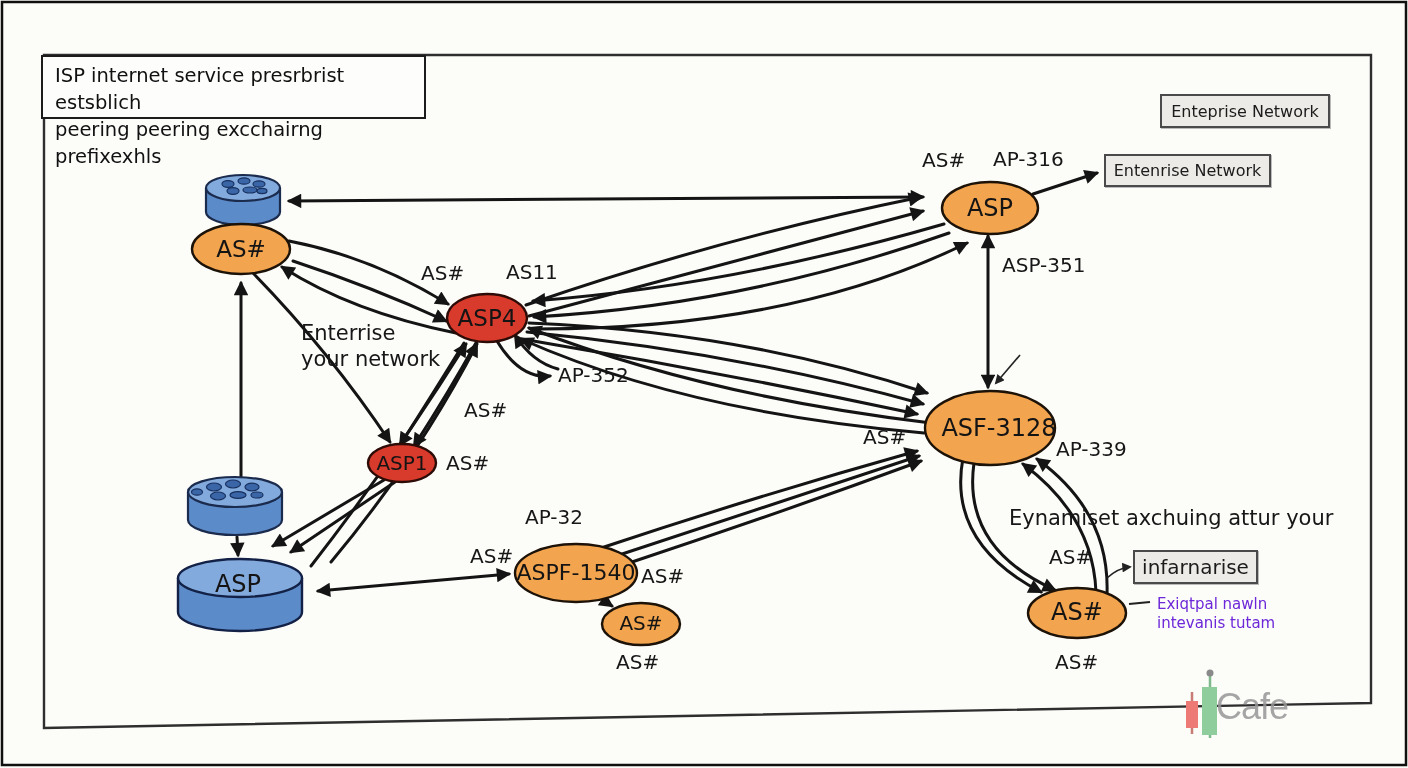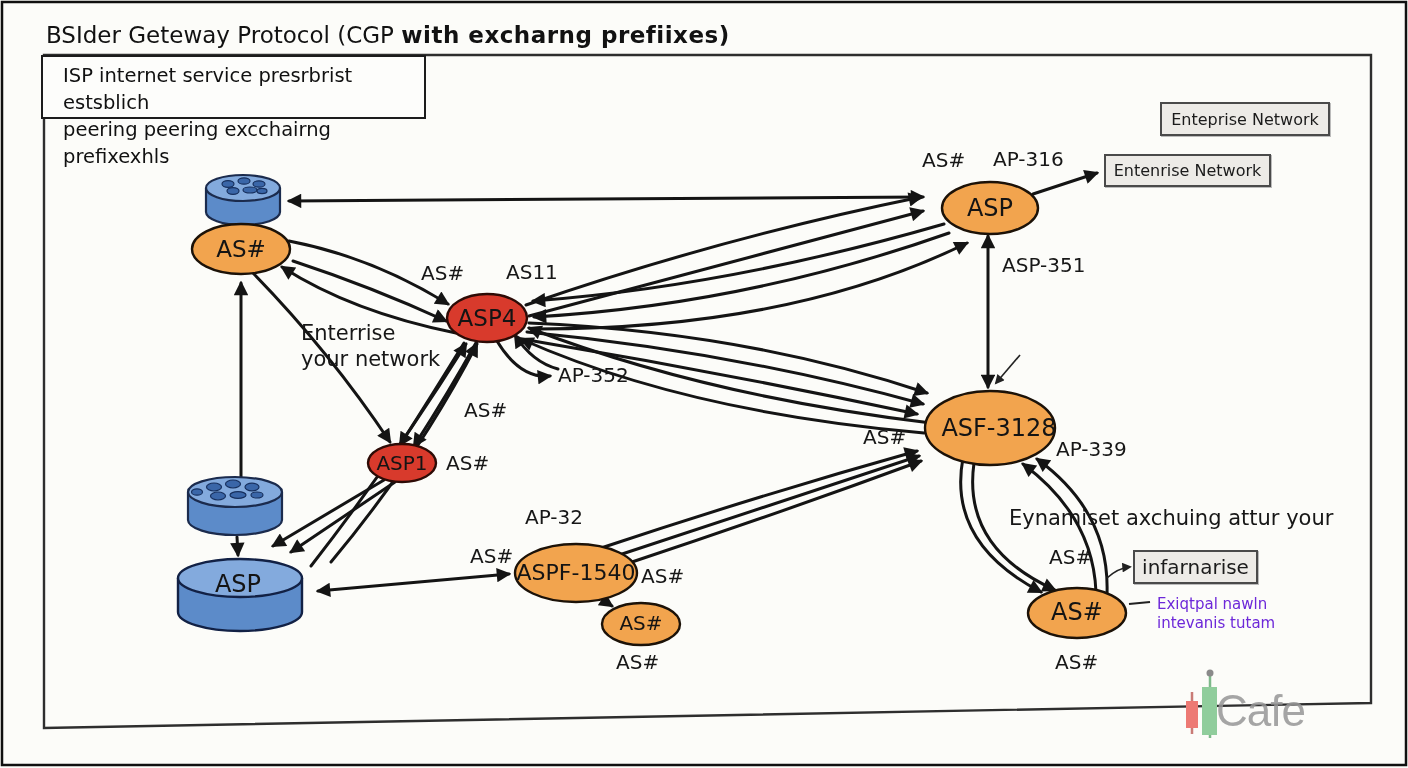--- a/index.html
+++ b/index.html
@@ -11,27 +11,27 @@
   #drawing{position:absolute;left:0;top:0;}
   .lbl{position:absolute;white-space:nowrap;font-size:20px;color:#171717;}
   .node-lbl{position:absolute;transform:translate(-50%,-50%);white-space:nowrap;
     font-weight:500;color:#141414;text-align:right;}
   .gbox{position:absolute;background:#EDEBE7;border:2px solid #4a4a4a;
     box-shadow:1px 1px 0 #bbb;display:flex;align-items:center;justify-content:center;
     font-size:16px;color:#1b1b1b;white-space:nowrap;}
   #note-box{
     position:absolute;left:41px;top:55px;width:385px;height:64px;
     background:#FDFDFB;border:2px solid #1c1c1c;
-    font-size:19.5px;line-height:27px;padding:5px 0 0 20px;box-sizing:border-box;color:#111;
+    font-size:19.5px;line-height:27px;padding:5px 0 0 12px;box-sizing:border-box;color:#111;
   }
   #title{position:absolute;left:46px;top:22px;font-size:23px;color:#121212;white-space:nowrap;}
   #title .t2{font-weight:700;letter-spacing:.5px;}
   .small-note{position:absolute;font-size:15px;line-height:18px;color:#6d28d9;white-space:nowrap;}
   
-  #wm-cafe{position:absolute;left:1216px;top:686px;font-size:44px;font-weight:400;
+  #wm-cafe{position:absolute;left:1216px;top:686px;font-size:36px;font-weight:400;
     color:#979797;letter-spacing:-1px;font-family:"Liberation Sans",sans-serif;opacity:.85;}
   #wm-fx{position:absolute;left:1308px;top:660px;font-size:76px;font-style:italic;font-weight:700;
     color:#D9B173;font-family:"DejaVu Serif",serif;opacity:.8;}
 </style>
 </head>
 <body>
 
 <div id="canvas">
 
   <svg id="drawing" width="1408" height="768" viewBox="0 0 1408 768">
@@ -155,30 +155,27 @@
 
     <g>
       <line x1="1192" y1="692" x2="1192" y2="734" stroke="#c97b76" stroke-width="2.5"></line>
       <rect x="1186" y="701" width="12" height="27" fill="#ED7A74"></rect>
       <line x1="1210" y1="676" x2="1210" y2="738" stroke="#7db98a" stroke-width="2.5"></line>
       <rect x="1202" y="687" width="15" height="48" fill="#90CD9C"></rect>
       <circle cx="1210" cy="673" r="3.5" fill="#8a8a8a"></circle>
     </g>
   </svg>
 
-  <div id="title">
-    <span class="t1">BSIder Geteway Protocol (CGP </span><span class="t2">with excharng prefiixes)</span>
-  </div>
 
   <div id="note-box">
     <div>ISP internet service presrbrist estsblich</div>
     <div>peering peering excchairng prefixexhls</div>
   </div>
 
-  <div class="gbox" style="left:1160px;top:102px;width:166px;height:30px;">Enteprise Network</div>
+  <div class="gbox" style="left:1160px;top:94px;width:166px;height:30px;">Enteprise Network</div>
   <div class="gbox" style="left:1104px;top:154px;width:163px;height:29px;">Entenrise Network</div>
   <div class="gbox" style="left:1133px;top:550px;width:121px;height:30px;font-size:20px;">infarnarise</div>
 
   <div class="node-lbl" style="left:241px;top:249px;font-size:23px;">AS#</div>
   <div class="node-lbl" style="left:487px;top:318px;font-size:23px;">ASP4</div>
   <div class="node-lbl" style="left:402px;top:463px;font-size:20px;">ASP1</div>
   <div class="node-lbl" style="left:238px;top:584px;font-size:24px;">ASP</div>
   <div class="node-lbl" style="left:576px;top:572px;font-size:22px;">ASPF-1540</div>
   <div class="node-lbl" style="left:641px;top:623px;font-size:20px;">AS#</div>
   <div class="node-lbl" style="left:990px;top:208px;font-size:24px;">ASP</div>

